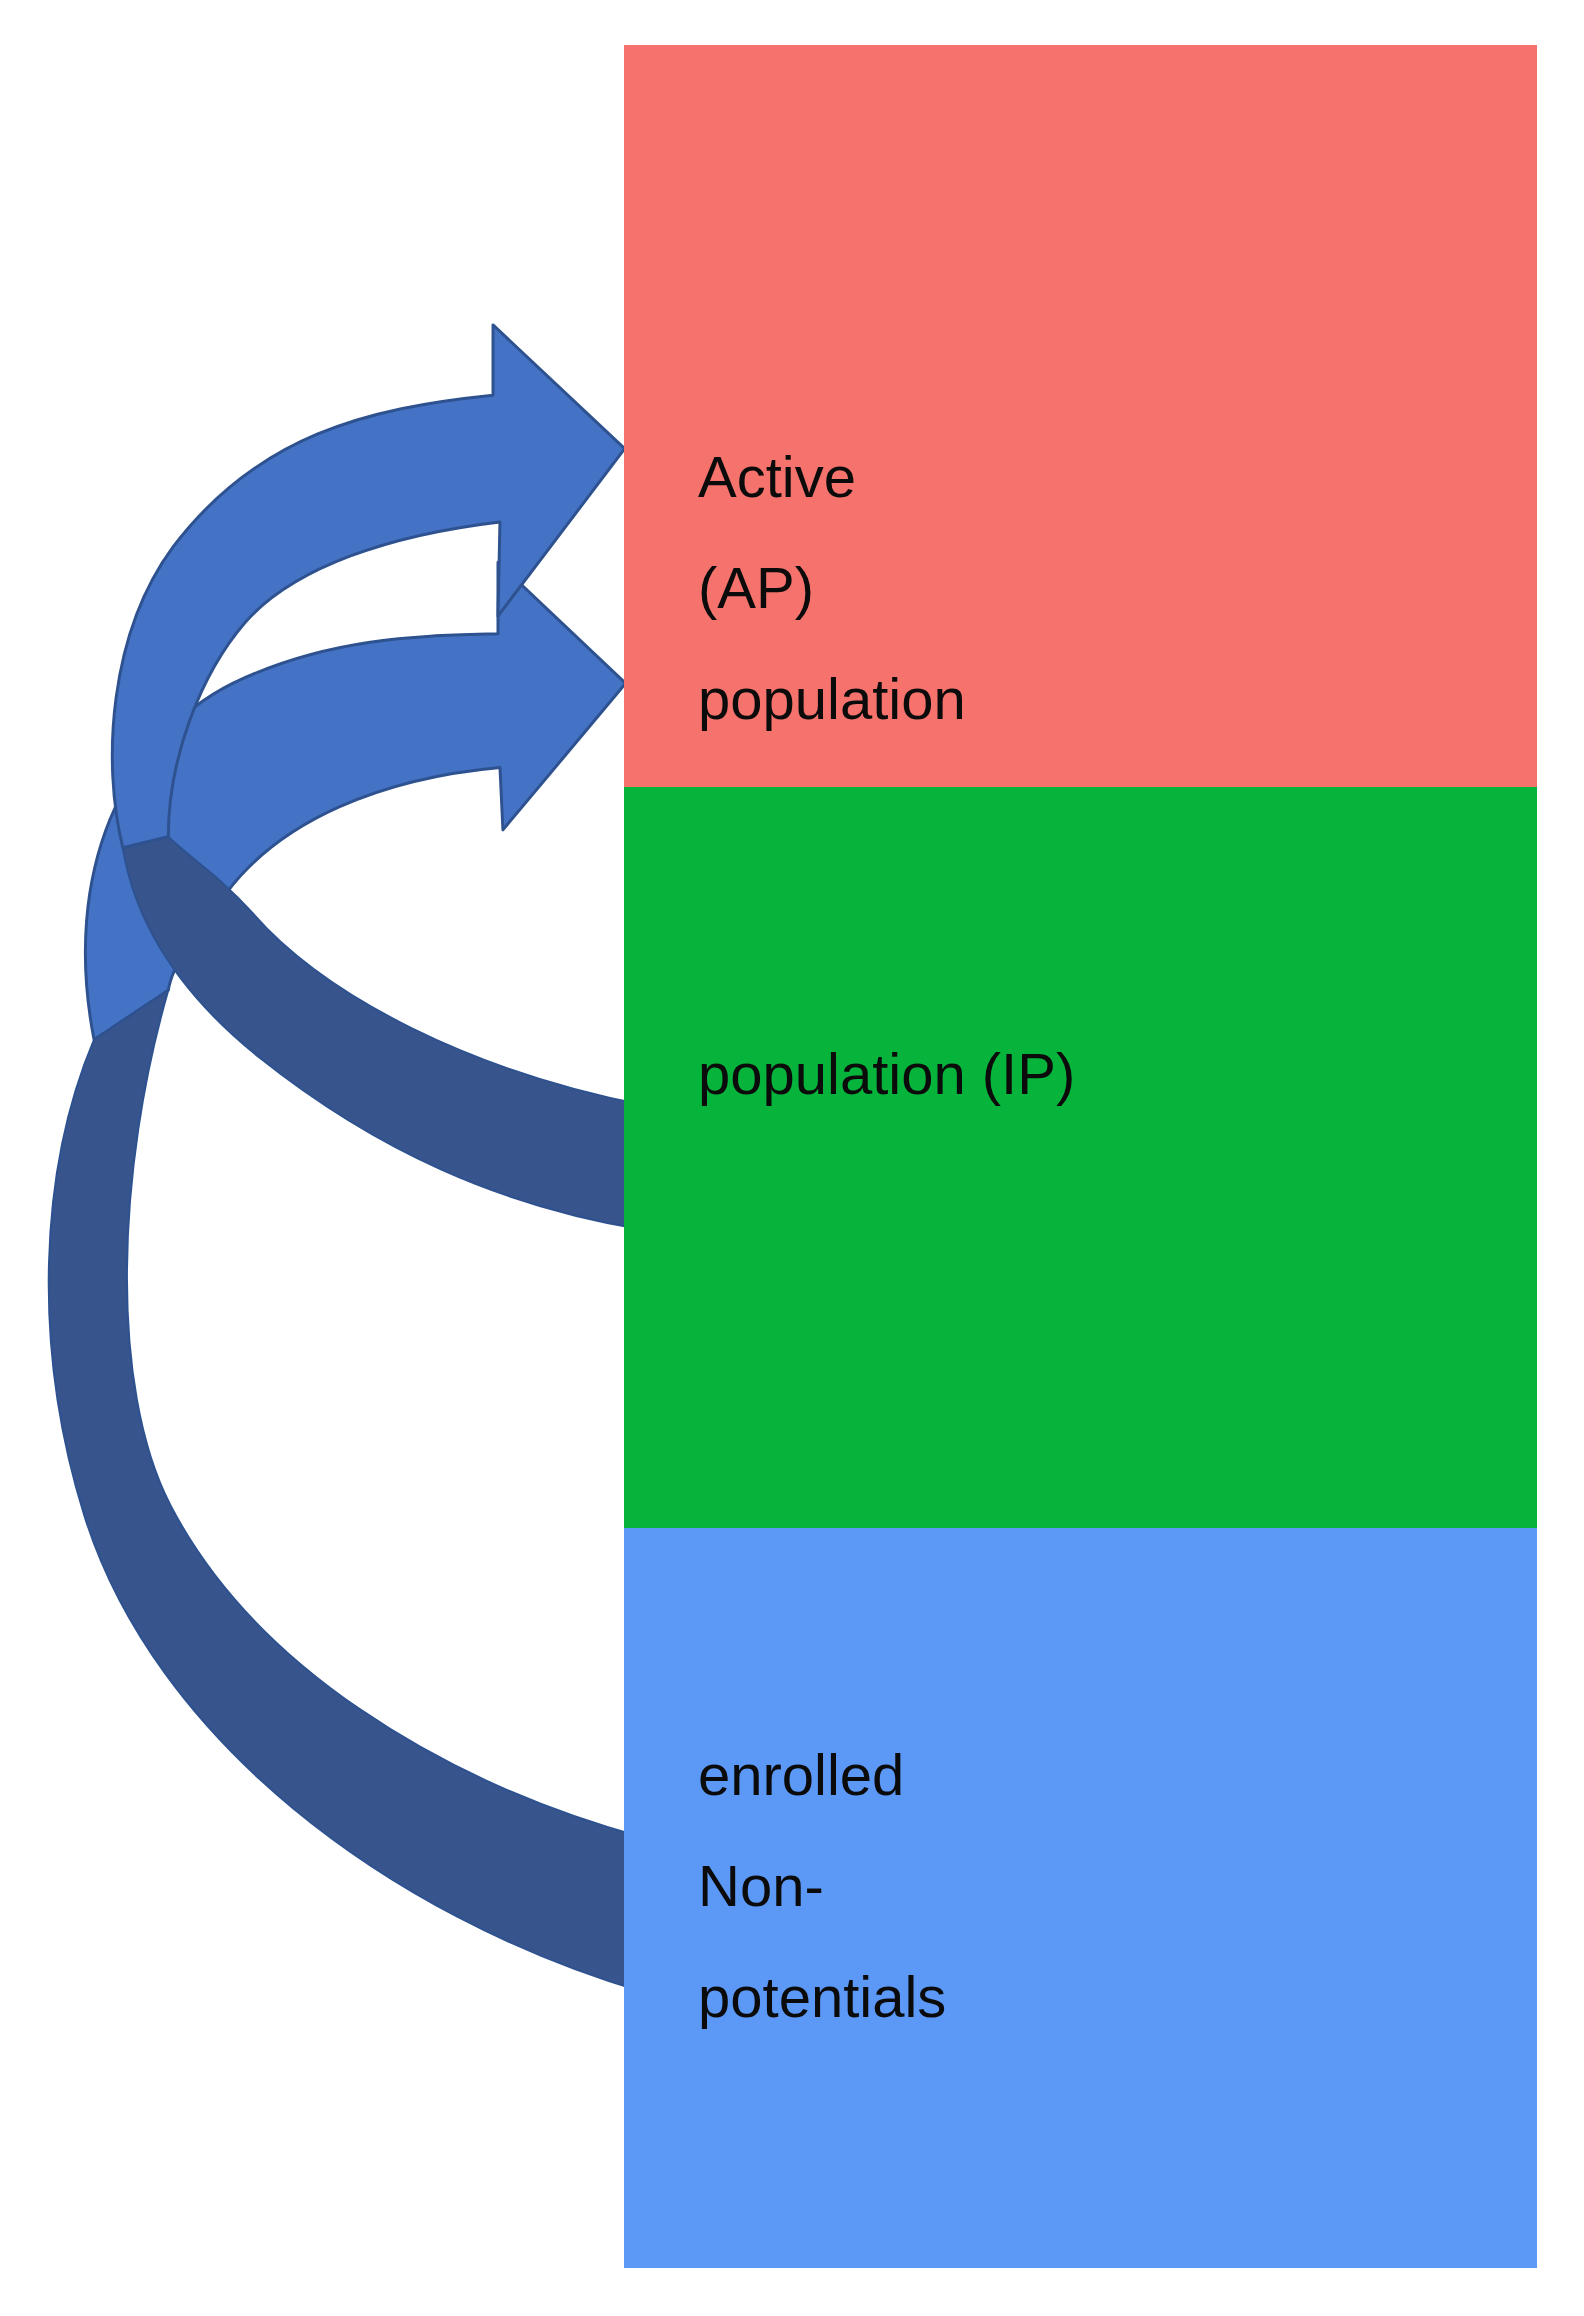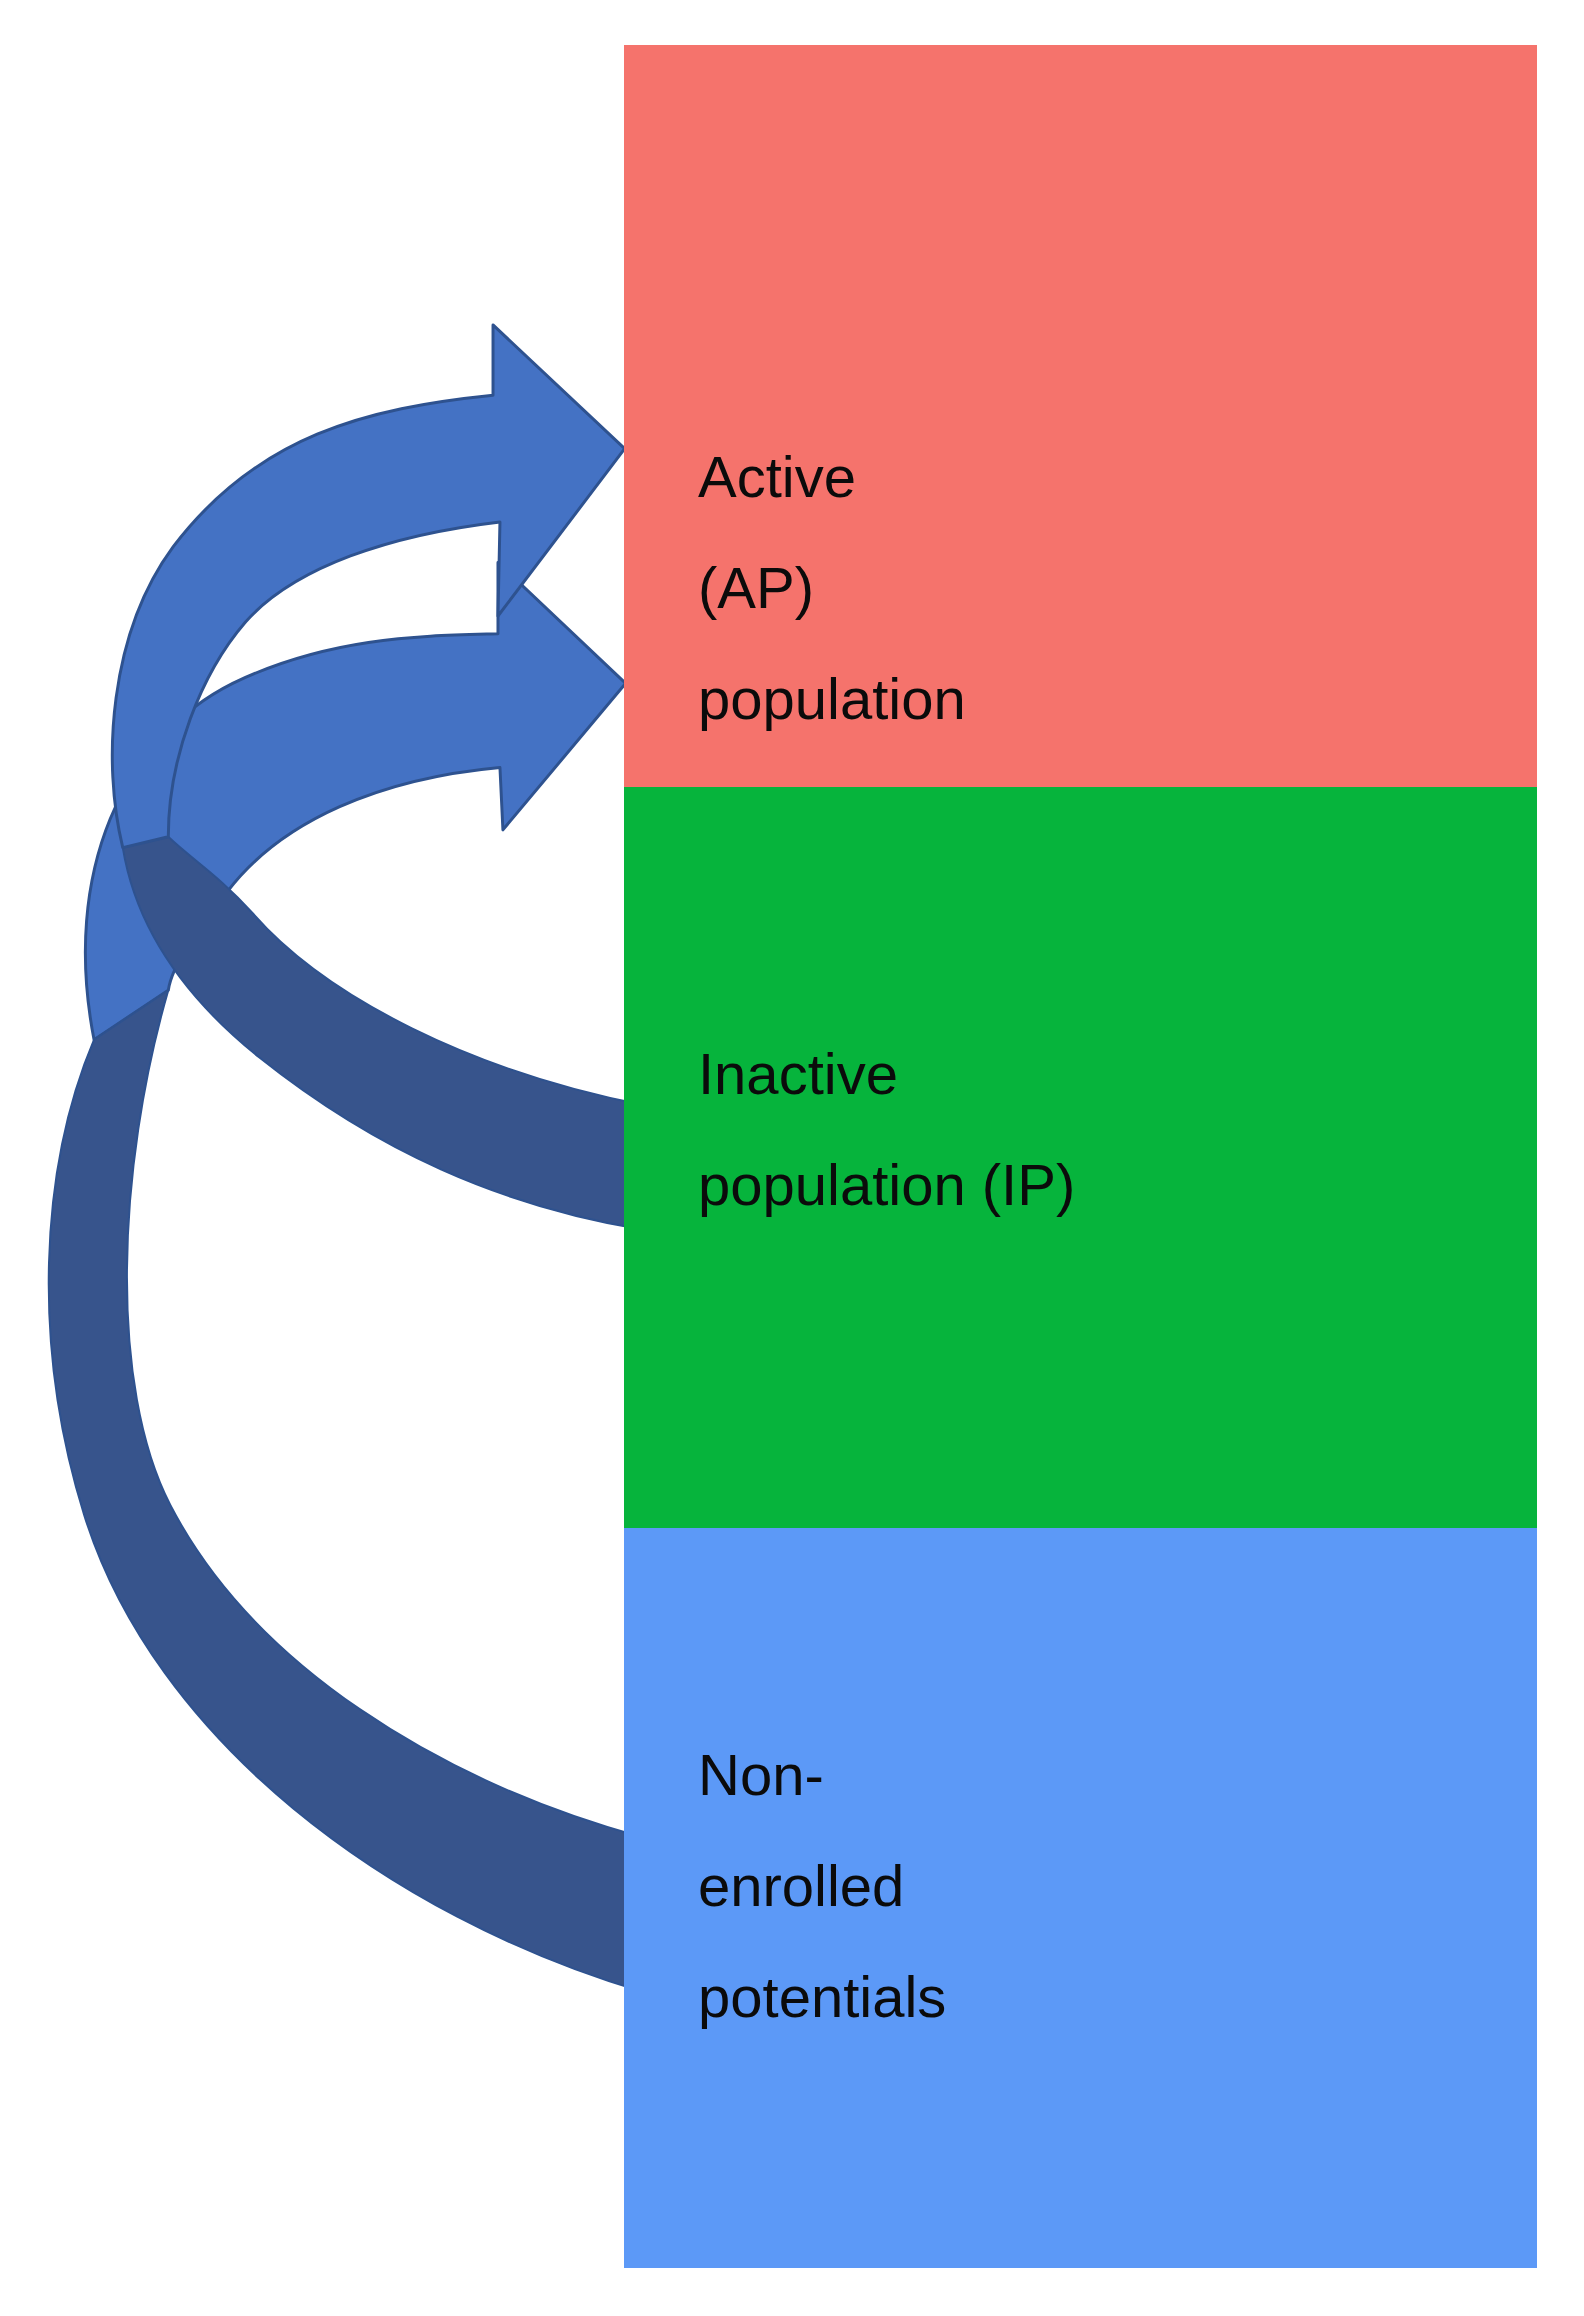--- a/index.html
+++ b/index.html
@@ -91,24 +91,23 @@
   <div class="block block-ip" style="background: rgb(6, 180, 60);"></div>
   <div class="block block-nep" style="background: rgb(92, 153, 247);"></div>
 
   <div class="label label-ap">
     <div>Active</div>
     <div>(AP)</div>
     <div>population</div>
   </div>
 
   <div class="label label-ip">
-    <div>Inactive</div>
     <div>population (IP)</div>
   </div>
 
   <div class="label label-nep">
+    <div>enrolled</div>
     <div>Non-</div>
-    <div>enrolled</div>
     <div>potentials</div>
   </div>
 
 </div>
 
 
 </body></html>

